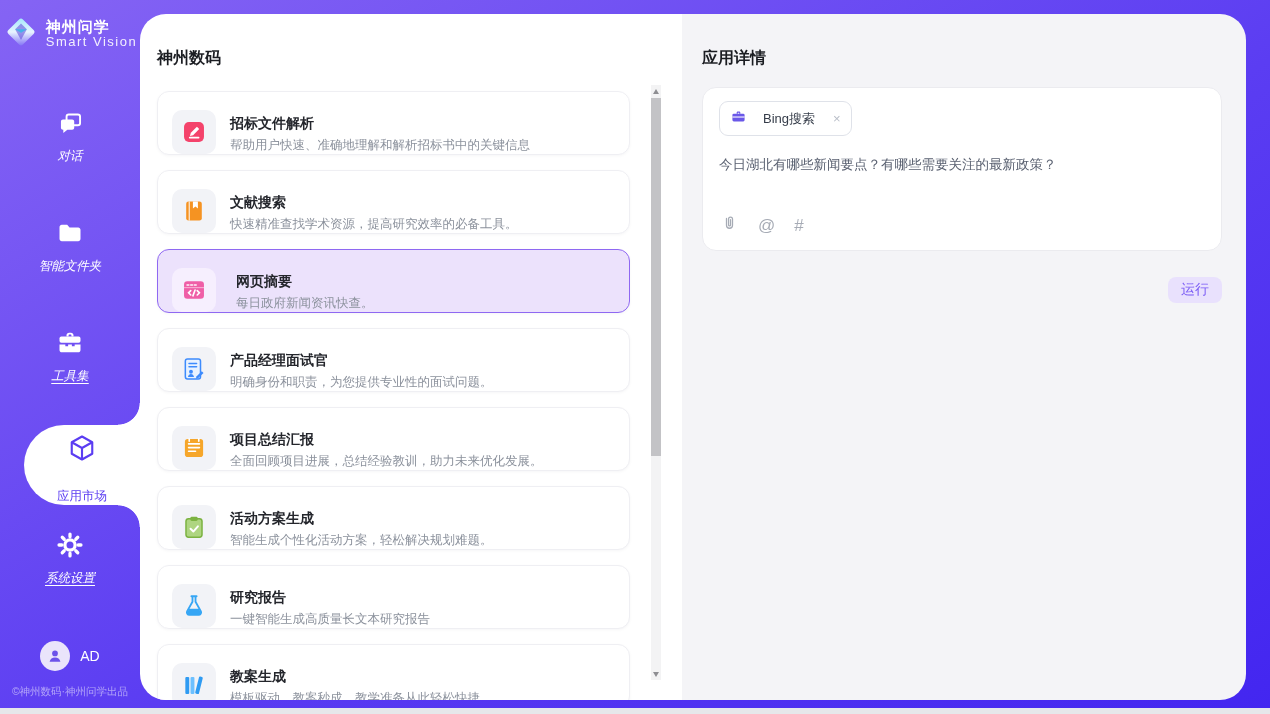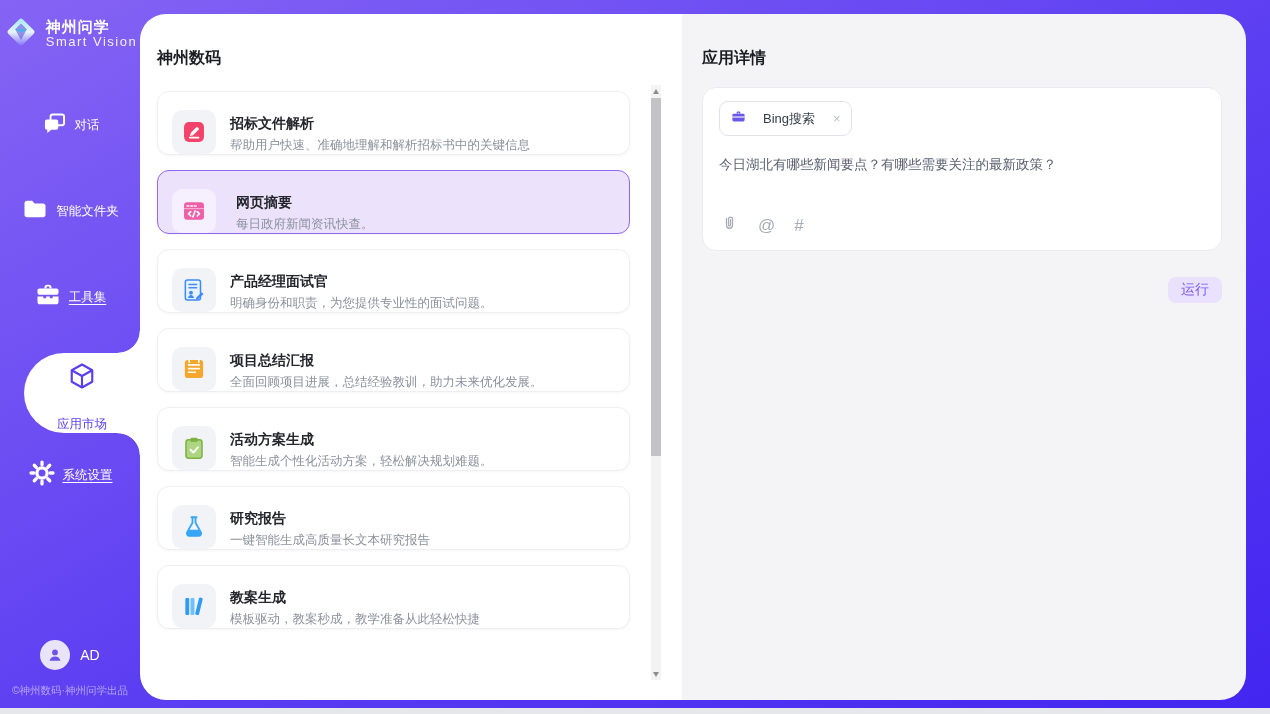--- a/index.html
+++ b/index.html
@@ -10,22 +10,22 @@
   .bottom-strip { position:absolute; left:0; top:708px; width:1270px; height:6px; background:#e6e7ea; }
 
   
   .sidebar { position:absolute; left:0; top:0; width:140px; height:708px;
     display:flex; flex-direction:column; align-items:center; color:#fff; }
   .logo-row { margin-top:14px; display:flex; align-items:center; gap:7px;justify-content:center; }
   .logo-txt { display:flex; flex-direction:column; line-height:1.15; }
   .logo-title { font-size:15px; font-weight:bold; letter-spacing:1px; }
   .logo-sub { font-size:13px; letter-spacing:1.5px; opacity:.9; }
   .nav { margin-top:56px; width:100%; display:flex; flex-direction:column; align-items:center; }
-  .nav-item { display:flex; flex-direction:row; align-items:center; gap:7px;
-    cursor:pointer; margin-bottom:54px; }
+  .nav-item { display:flex; flex-direction:column; align-items:center; gap:7px;
+    cursor:pointer; margin-bottom:54px;font-style:italic; }
   .nav-item .nv-label { font-size:12.5px; color:#fff; }
   .nav-item .nv-label.u { text-decoration:underline; text-underline-offset:3px; }
   .nav-bubble { position:relative; margin:-14px 0 26px 0; width:116px; height:80px;
     margin-left:24px; align-self:flex-end; background:#fff; border-radius:40px 0 0 40px;
     display:flex; flex-direction:column; align-items:center; justify-content:flex-end; gap:21px;
     cursor:pointer; }
   .nav-bubble .nv-label { font-size:12.5px; color:#5b3df2; }
   .fillet { position:absolute; right:0; width:22px; height:22px; }
   .fillet.top { top:-22px; background:radial-gradient(circle at 0 0, rgba(0,0,0,0) 21.2px, #fff 22px); }
   .fillet.bot { bottom:-22px; background:radial-gradient(circle at 0 100%, rgba(0,0,0,0) 21.2px, #fff 22px); }
@@ -171,20 +171,33 @@
                 <rect x="2.8" y="2.8" width="18.4" height="18.4" rx="4.5" fill="#f4436b"></rect>
                 <path d="M8.2 15.8l.9-3 5.6-5.6 2.1 2.1-5.6 5.6z" fill="#fff"></path>
                 <path d="M8 17.2h8.3" stroke="#fff" stroke-width="1.5" stroke-linecap="round"></path>
               </svg>
             </div>
             <div>
               <div class="app-name">招标文件解析</div>
               <div class="app-desc">帮助用户快速、准确地理解和解析招标书中的关键信息</div>
             </div>
           </div>
+          <div class="app-card">
+            <div class="app-chip">
+              <svg viewBox="0 0 24 24" width="26" height="26">
+                <rect x="4.8" y="3.2" width="14.4" height="17.6" rx="2.2" fill="#f59322"></rect>
+                <rect x="7" y="3.2" width="1.3" height="17.6" fill="#fff" opacity=".7"></rect>
+                <path d="M11 3.2h4.6v6.4l-2.3-1.7L11 9.6z" fill="#fff"></path>
+              </svg>
+            </div>
+            <div>
+              <div class="app-name">文献搜索</div>
+              <div class="app-desc">快速精准查找学术资源，提高研究效率的必备工具。</div>
+            </div>
+          </div>
           <div class="app-card selected">
             <div class="app-chip">
               <svg viewBox="0 0 24 24" width="26" height="26">
                 <rect x="2.8" y="4" width="18.4" height="16" rx="3" fill="#ef5fa7"></rect>
                 <g stroke="#fff" stroke-width="1.5" stroke-linecap="round" opacity=".95">
                   <path d="M5.6 7.4h1.6M9 7.4h1.6M12.4 7.4h1.6"></path>
                 </g>
                 <path d="M2.8 9.8h18.4" stroke="#fff" stroke-width="1" opacity=".5"></path>
                 <g stroke="#fff" stroke-width="1.5" stroke-linecap="round" fill="none">
                   <path d="M9 12.6l-2 2 2 2M15 12.6l2 2-2 2M13 12l-2 5.4"></path>

